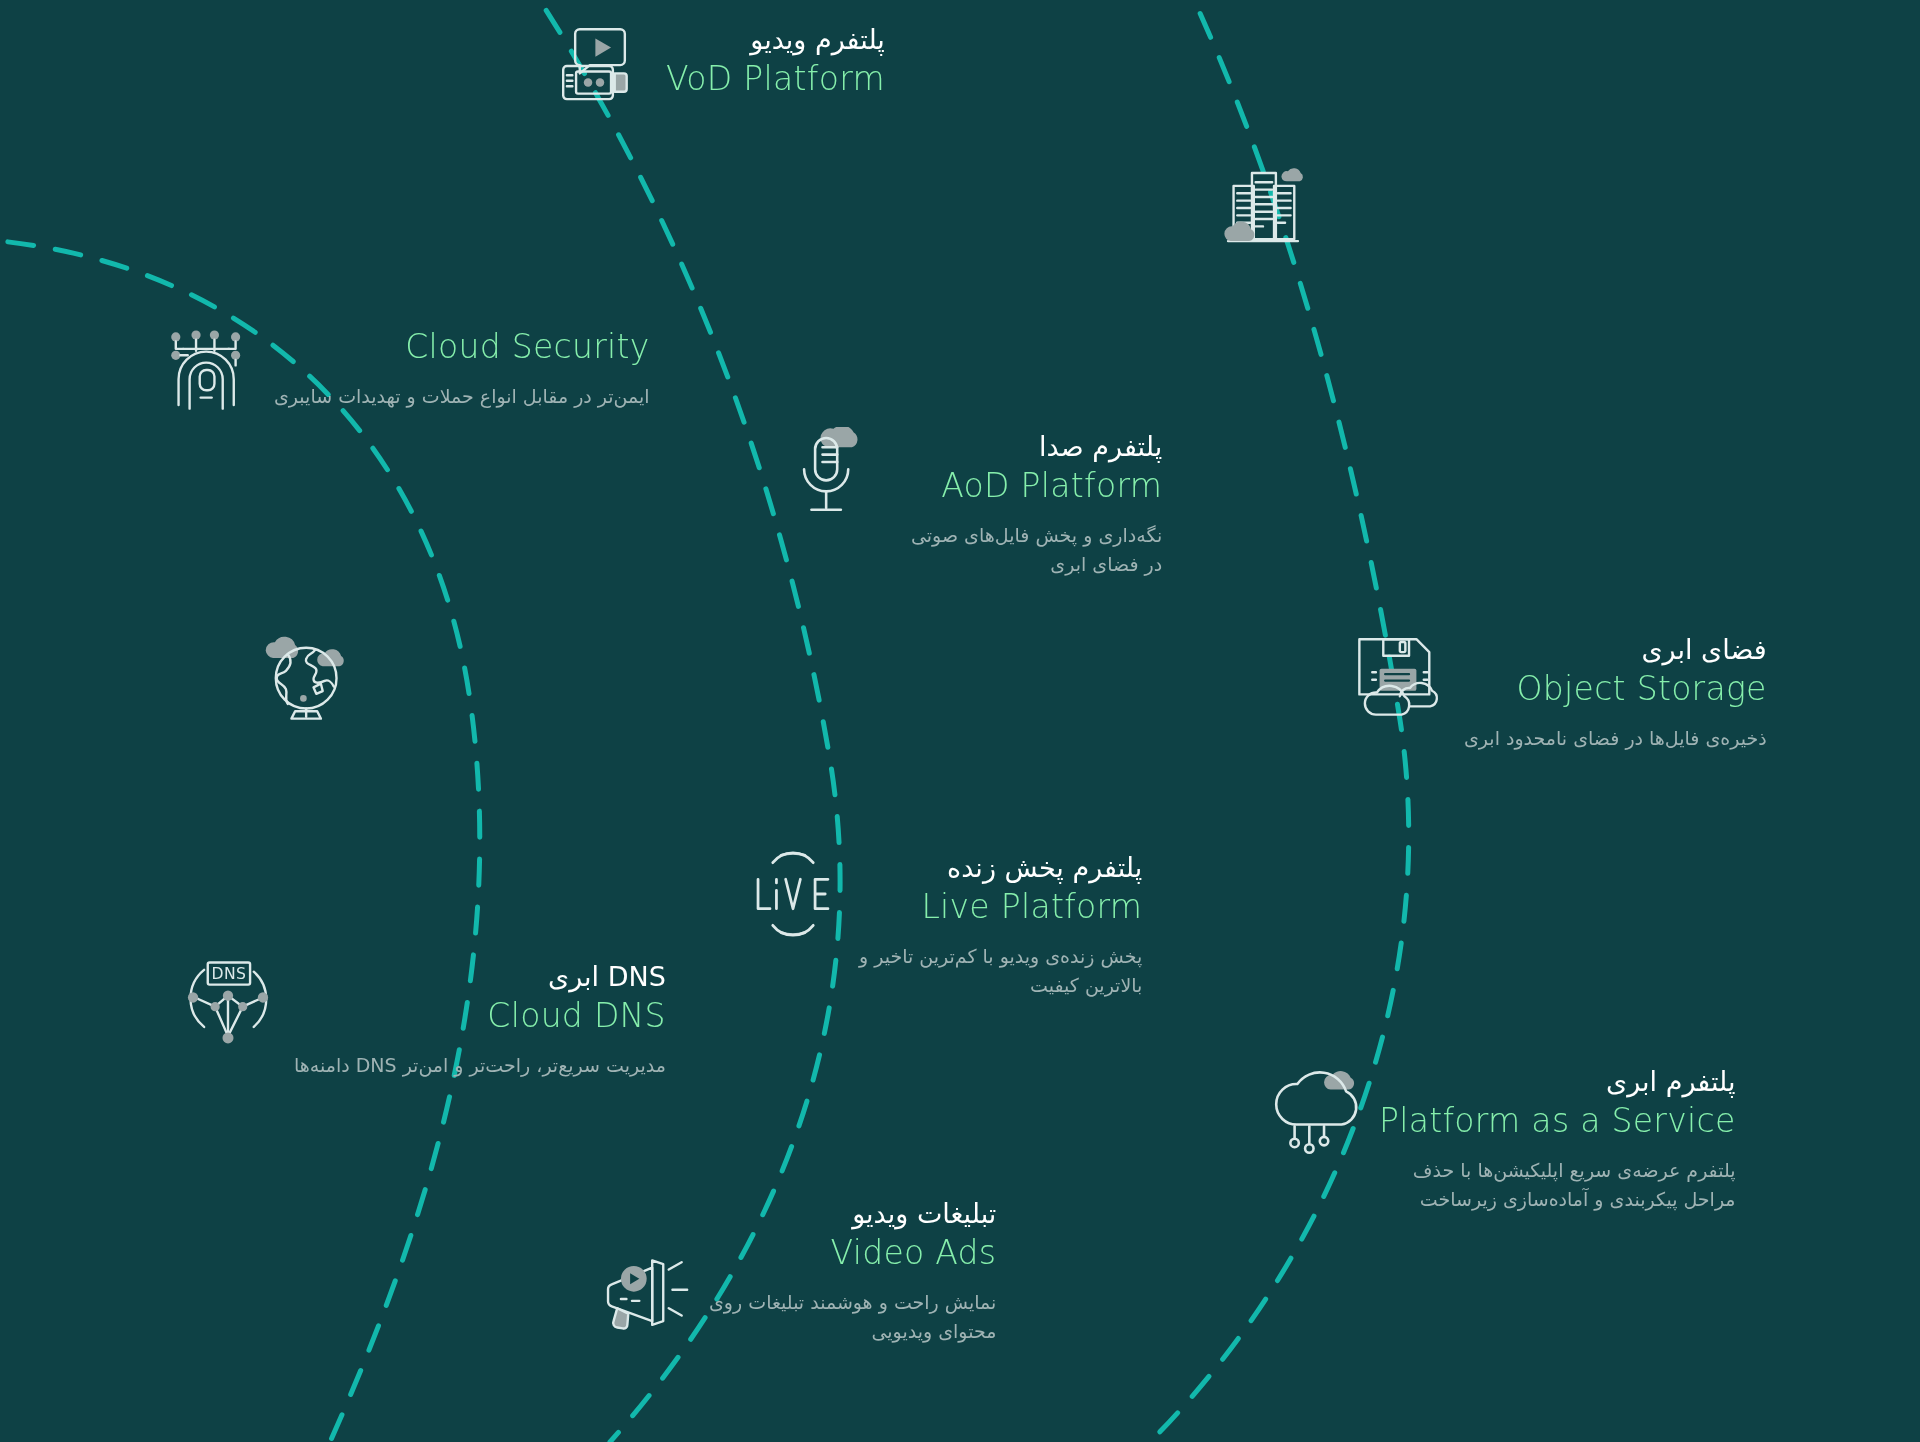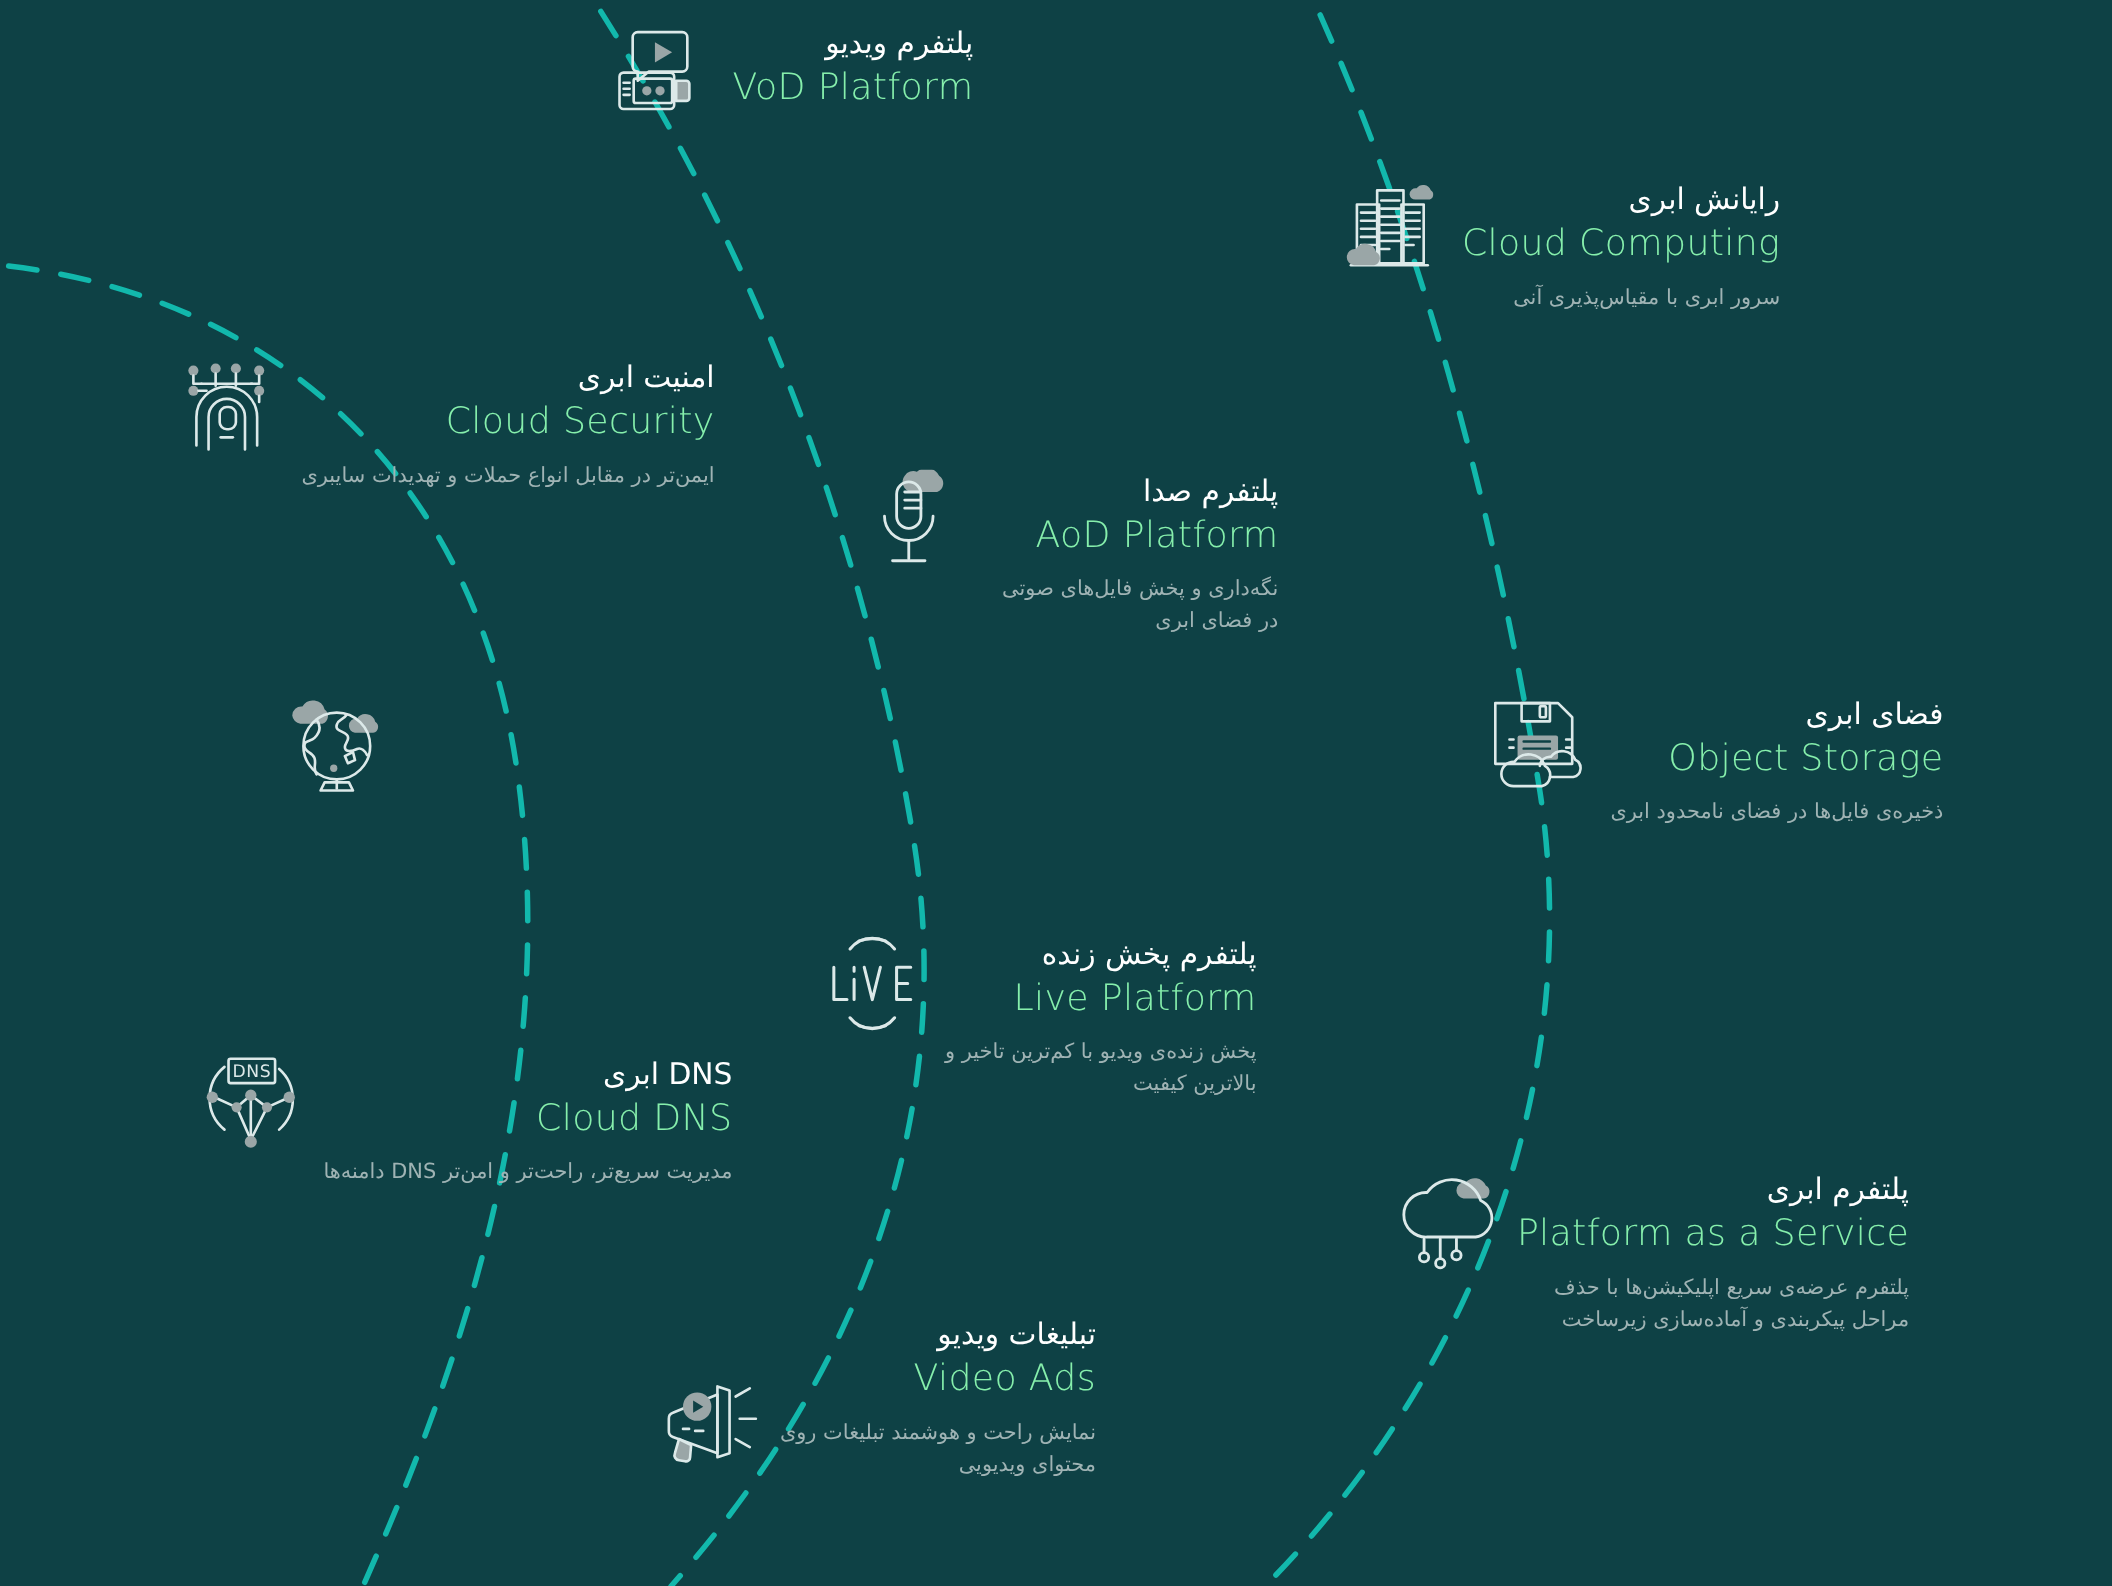--- a/index.html
+++ b/index.html
@@ -121,48 +121,40 @@
         <path d="M38 12 h26 v72 h-26 z"></path>
         <path d="M62 26 h22 v58 h-22 z"></path>
         <path d="M22 34 h14 M22 42 h14 M22 50 h14 M22 58 h14 M22 66 h14"></path>
         <path d="M42 22 h18 M42 30 h18 M42 38 h18 M42 46 h18 M42 54 h18 M42 62 h18 M42 70 h8"></path>
         <path d="M66 34 h14 M66 42 h14 M66 50 h14 M66 58 h14 M66 66 h8"></path>
         <path d="M12 86 h76"></path>
         <path d="M8 78 a8 8 0 0 1 9 -8 a11 11 0 0 1 20 3 a7 7 0 0 1 -2 13 h-20 a8 8 0 0 1 -7 -8 z" fill="#9aa6a7" stroke="none"></path>
         <path d="M70 16 a6 6 0 0 1 7 -6 a8 8 0 0 1 14 2 a5 5 0 0 1 -1 9 h-14 a6 6 0 0 1 -6 -5 z" fill="#9aa6a7" stroke="none"></path>
       </svg>
     </div>
-    <div class="node-text">
-      <div class="t-fa">رایانش ابری</div>
-      <div class="t-en">Cloud Computing</div>
-      <div class="t-desc">
-        <span>سرور ابری با مقیاس‌پذیری آنی</span>
-      </div>
-    </div>
   </div>
 
   <div class="node" id="node-cloud-security">
     <div class="node-icon">
       <svg viewBox="0 0 100 100" fill="none" stroke="#dce9e9" stroke-width="2.6" stroke-linecap="round" stroke-linejoin="round">
         <circle cx="15" cy="14" r="5" fill="#9aa6a7" stroke="none"></circle>
         <circle cx="37" cy="12" r="5" fill="#9aa6a7" stroke="none"></circle>
         <circle cx="57" cy="12" r="5" fill="#9aa6a7" stroke="none"></circle>
         <circle cx="80" cy="14" r="5" fill="#9aa6a7" stroke="none"></circle>
         <circle cx="15" cy="34" r="5" fill="#9aa6a7" stroke="none"></circle>
         <circle cx="80" cy="34" r="5" fill="#9aa6a7" stroke="none"></circle>
         <path d="M15 19 v8 h8 M37 17 v12 M57 17 v12 M80 19 v8 h-8 M20 34 h8 M80 39 v6"></path>
         <path d="M23 27 h50"></path>
         <path d="M18 88 v-28 a30 30 0 0 1 60 0 v28"></path>
         <path d="M30 92 v-32 a18 18 0 0 1 36 0 v32"></path>
         <rect x="41" y="50" width="16" height="22" rx="7"></rect>
         <path d="M42 80 h12"></path>
       </svg>
     </div>
     <div class="node-text">
-      <div class="t-fa">امنیت ابری</div>
       <div class="t-en">Cloud Security</div>
       <div class="t-desc">
         <span>ایمن‌تر در مقابل انواع حملات و تهدیدات سایبری</span>
       </div>
     </div>
   </div>
 
   <div class="node" id="node-aod">
     <div class="node-icon">
       <svg viewBox="0 0 100 100" fill="none" stroke="#dce9e9" stroke-width="2.8" stroke-linecap="round" stroke-linejoin="round">

